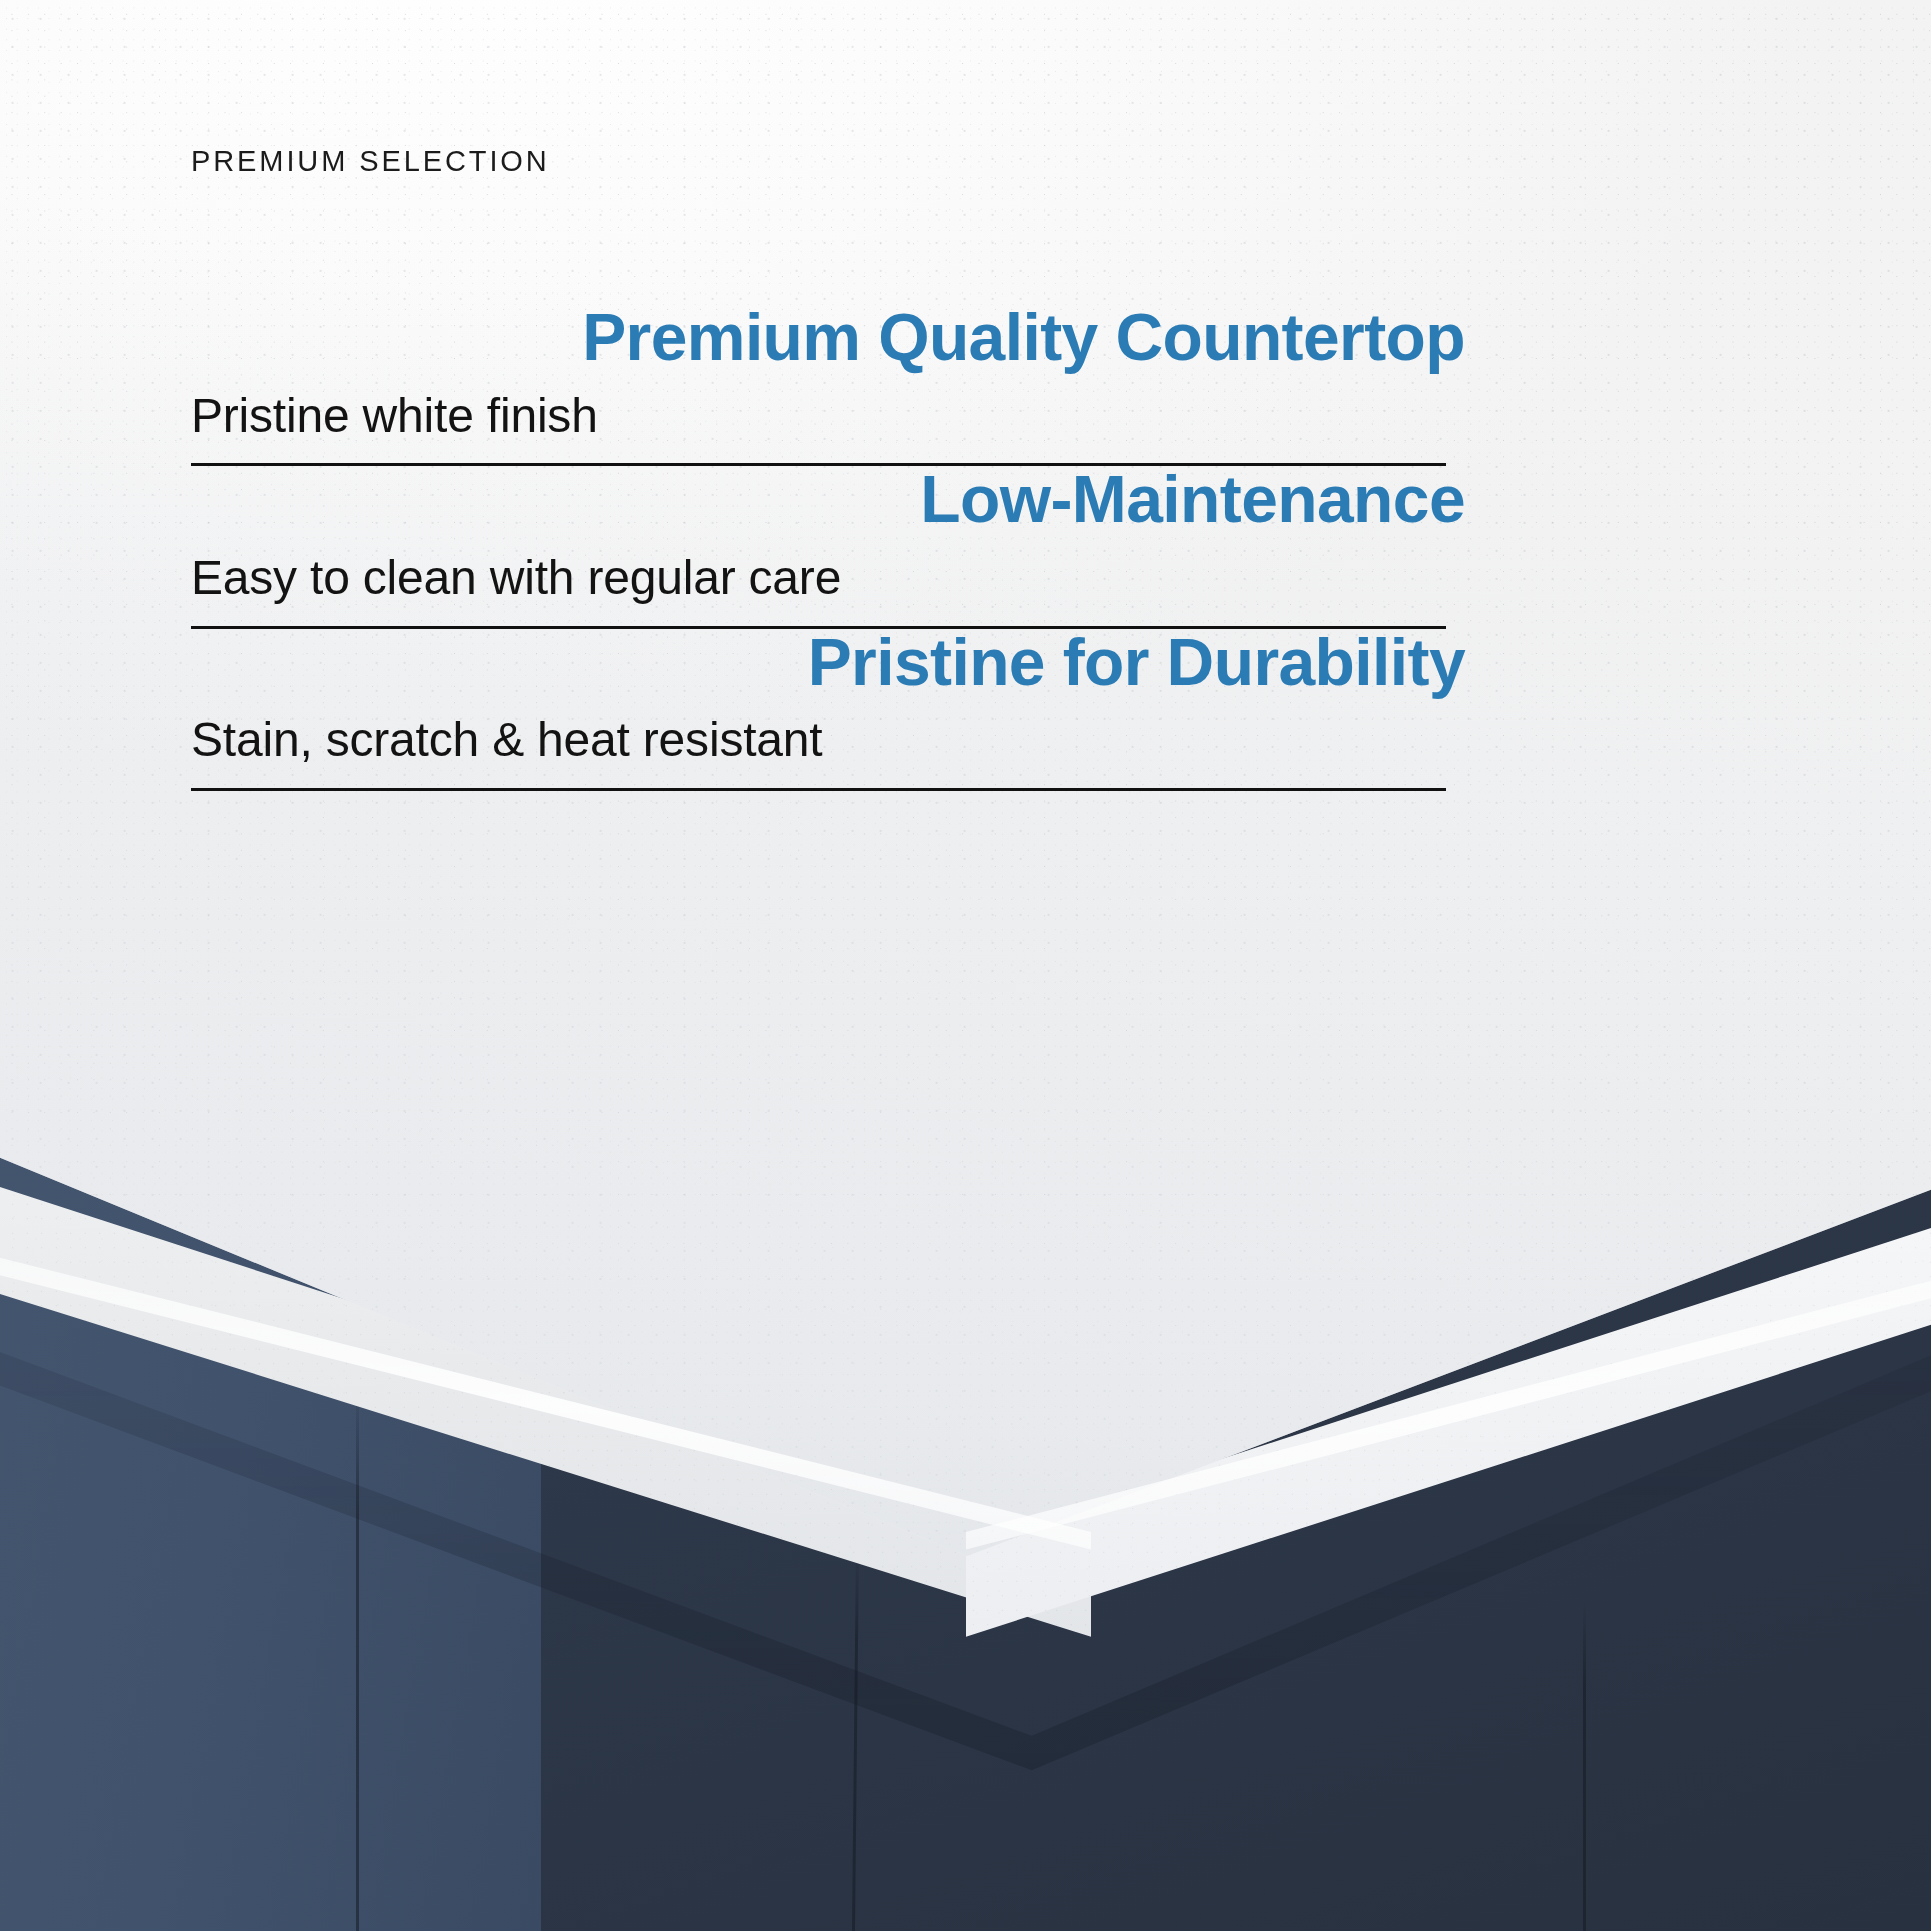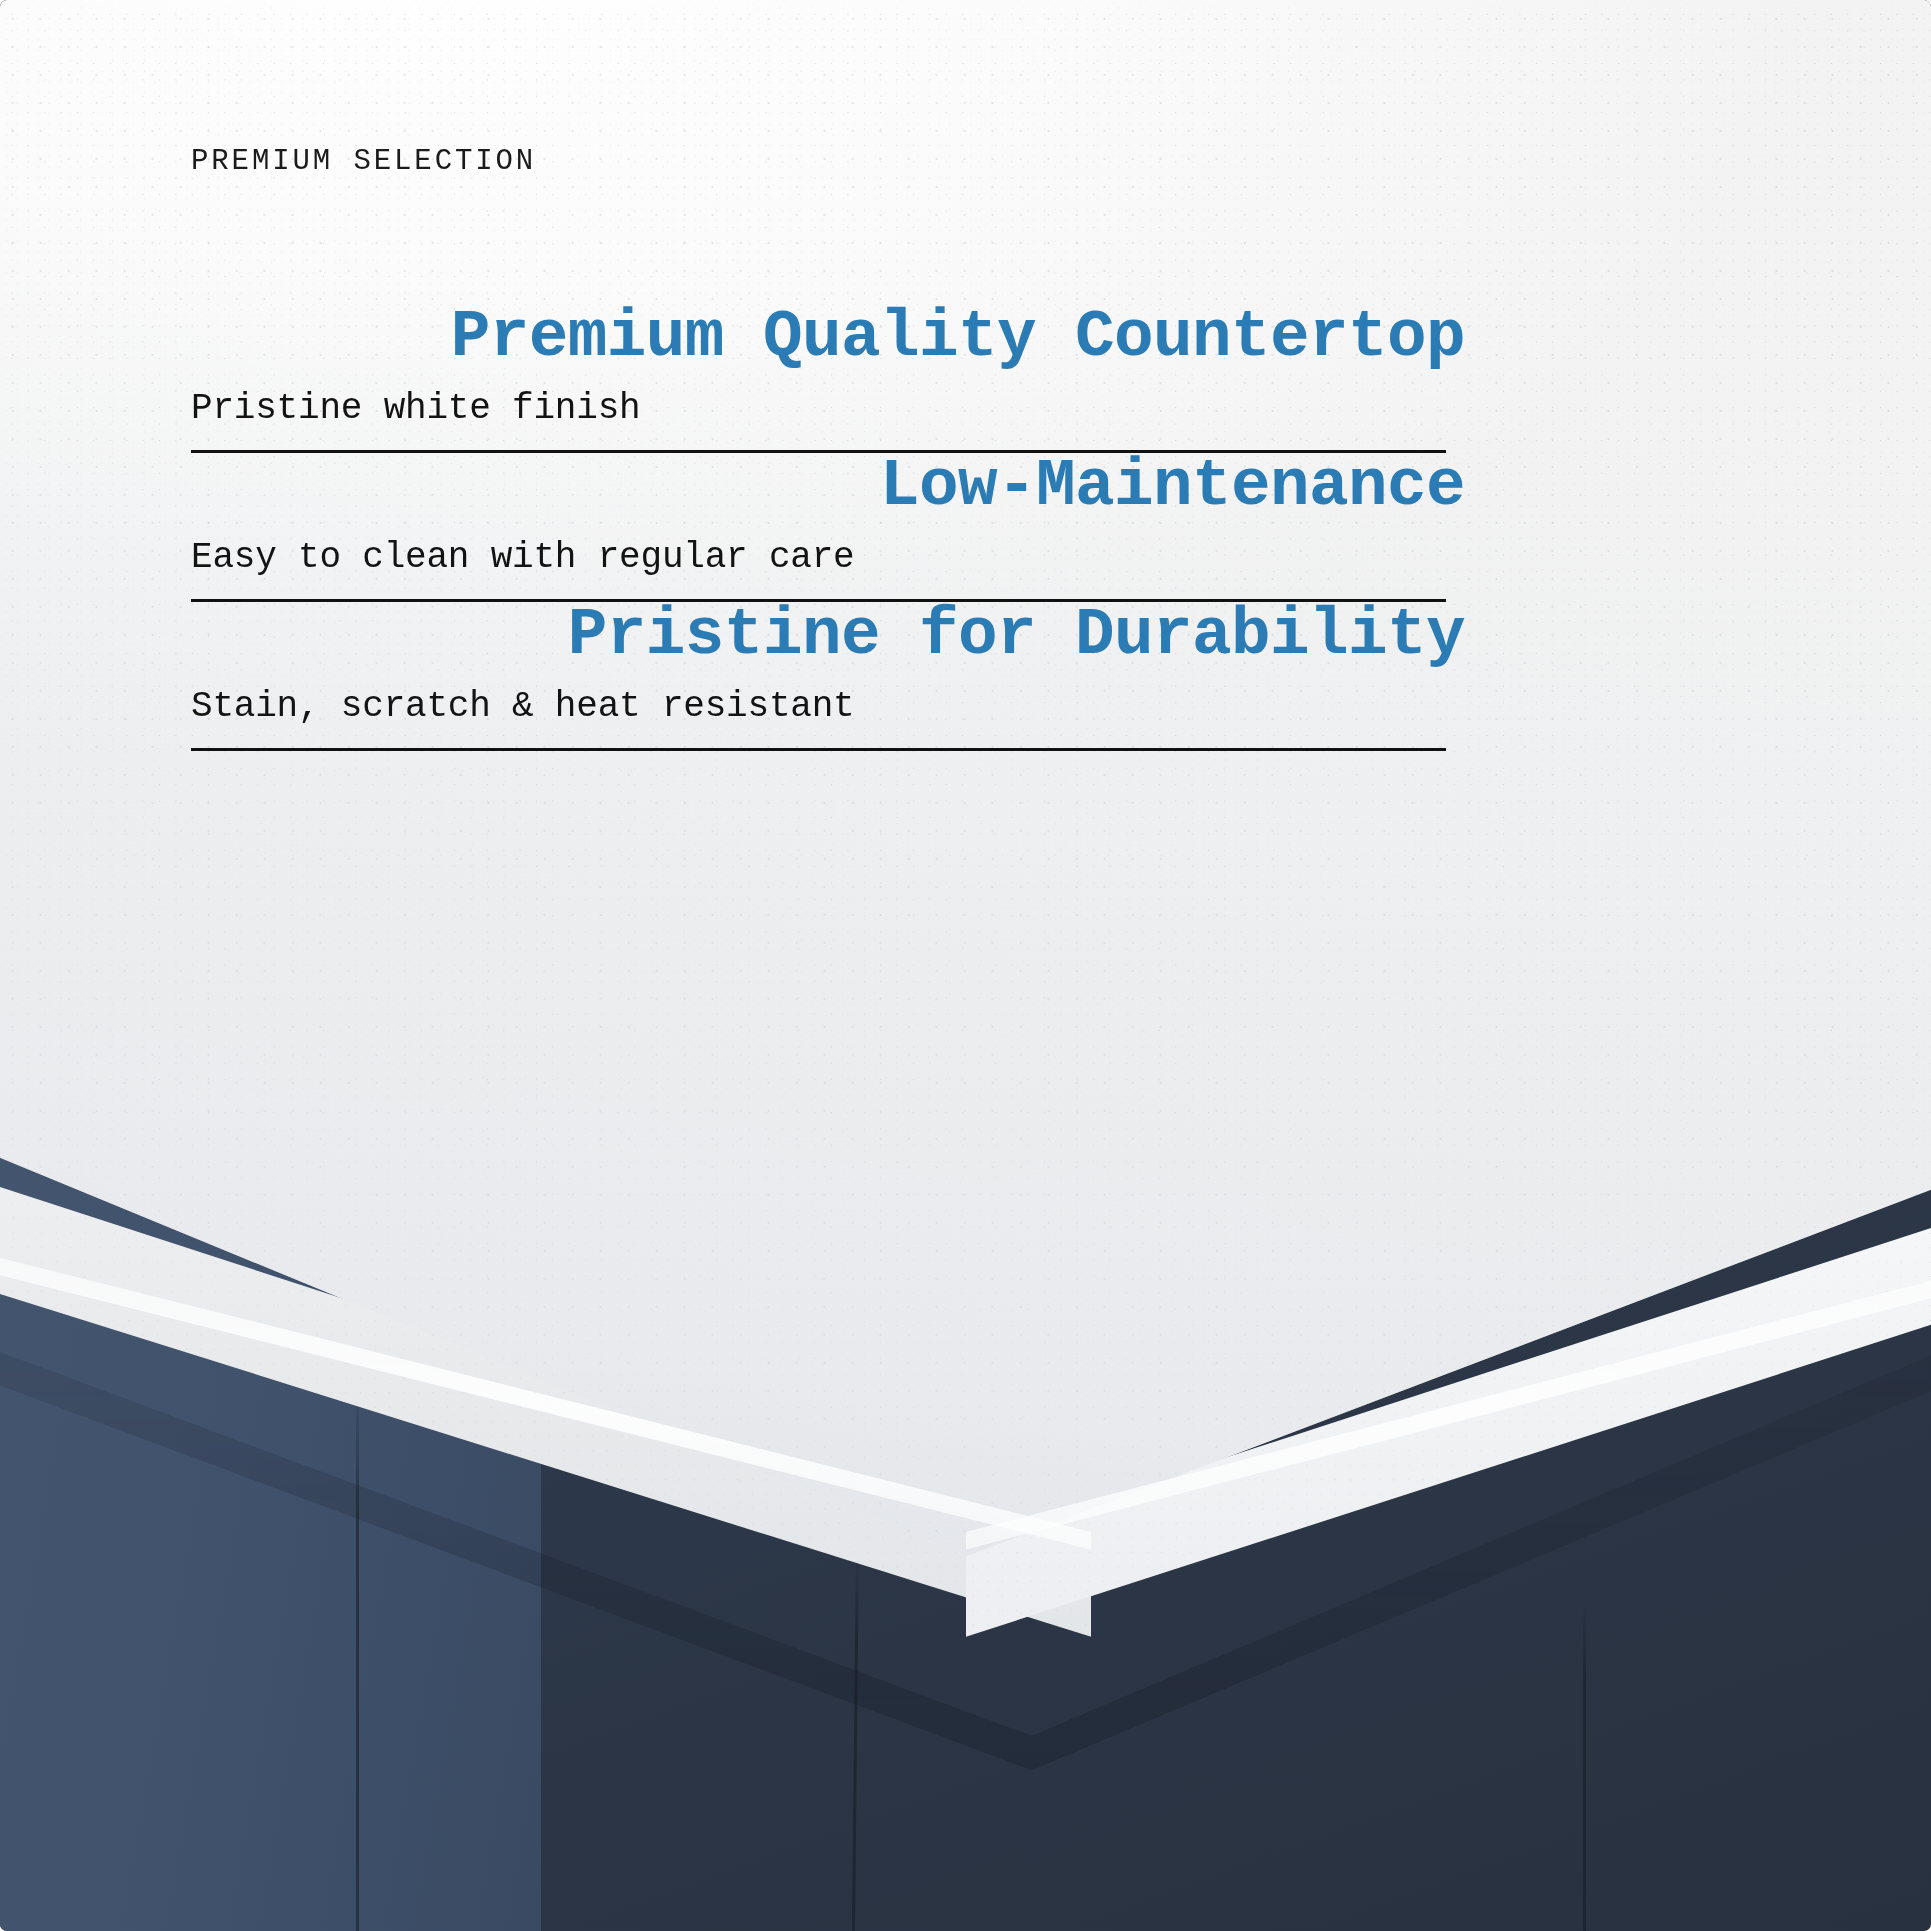--- a/index.html
+++ b/index.html
@@ -5,23 +5,22 @@
   html, body {
     margin: 0;
     padding: 0;
     background: #ffffff;
   }
   #stage {
     position: relative;
     width: 1931px;
     height: 1931px;
     overflow: hidden;
-    font-family: Liberation Mono, monospace;
+    font-family: Liberation Sans, sans-serif;
     background: #fef9c3;
-    border-radius: 7px;
   }
 
   
   .scene {
     position: absolute;
     inset: 0;
     overflow: hidden;
   }
 
   
@@ -151,21 +150,21 @@
   .f-title {
     font-size: 66px;
     line-height: 1.02;
     font-weight: 700;
     color: #2B7CB5;
     margin: 0 0 17.4px 0;
     letter-spacing: -0.6px;
     text-align: right;
   }
   .f-desc {
-    font-size: 36px;
+    font-size: 48px;
     line-height: 1.12;
     font-weight: 400;
     color: #131313;
     margin: 0 0 21px 0;
     letter-spacing: -0.2px;
   }
   .f-rule {
     height: 2.9px;
     width: 1255px;
     background: #111111;

